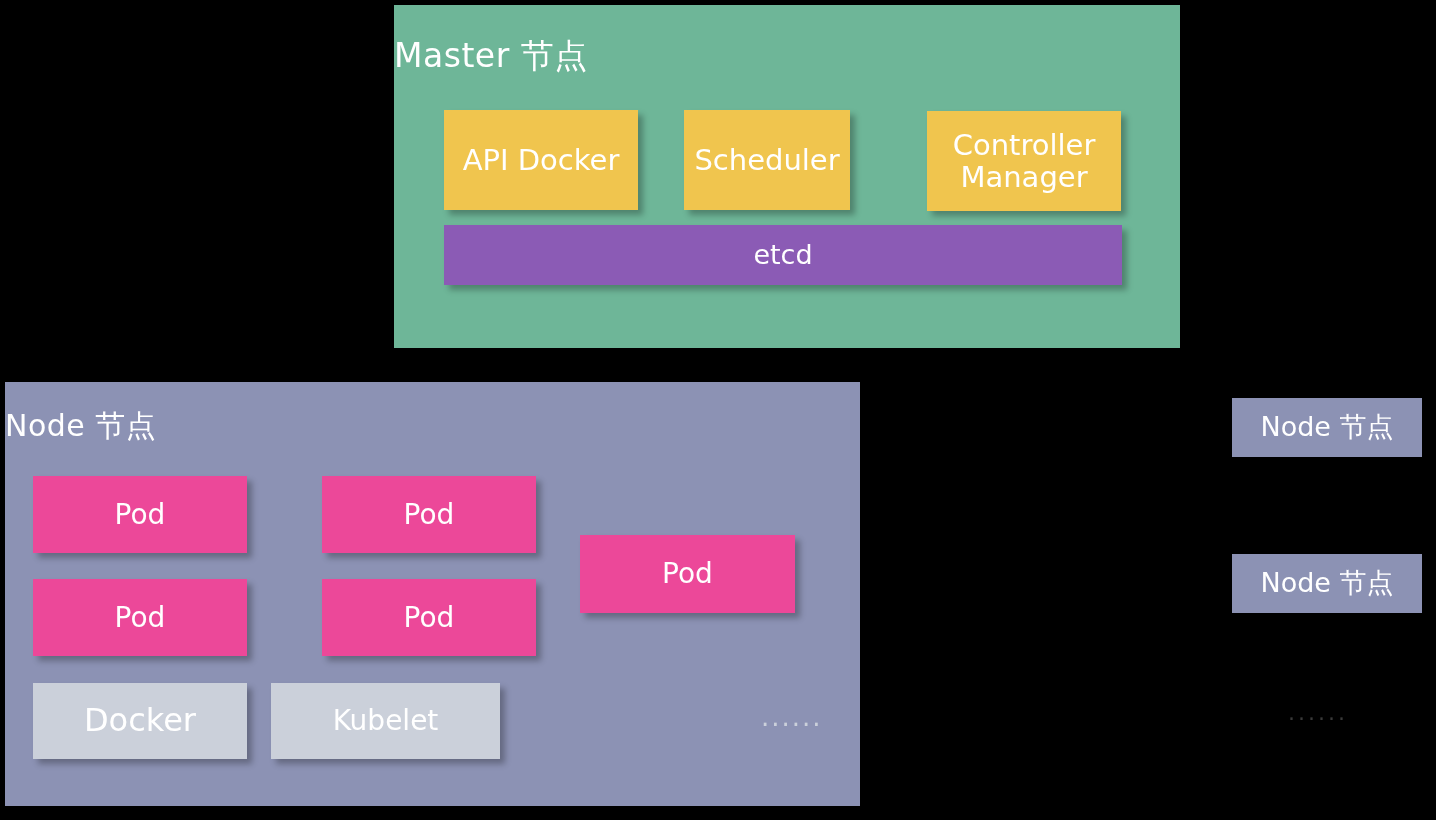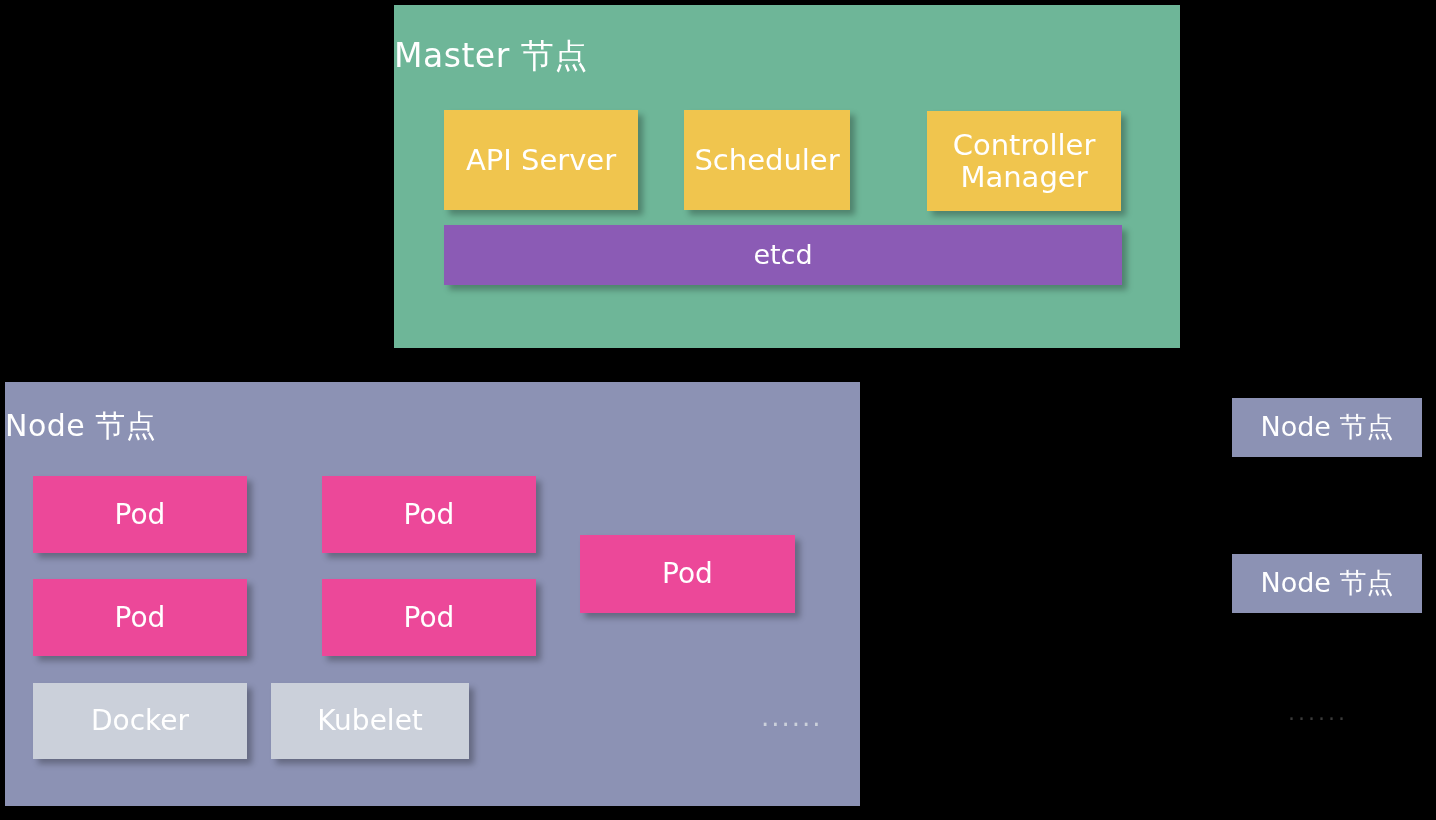--- a/index.html
+++ b/index.html
@@ -79,22 +79,22 @@
   .controller-manager{ left: 533px; top: 106px; width: 194px; height: 100px; font-size: 29px; }
   .etcd              { left: 50px;  top: 220px; width: 678px; height:  60px; font-size: 27px; }
 
   
   .pod-1 { left:  28px; top:  94px; width: 214px; height: 77px; font-size: 28px; }
   .pod-2 { left: 317px; top:  94px; width: 214px; height: 77px; font-size: 28px; }
   .pod-3 { left:  28px; top: 197px; width: 214px; height: 77px; font-size: 28px; }
   .pod-4 { left: 317px; top: 197px; width: 214px; height: 77px; font-size: 28px; }
   .pod-5 { left: 575px; top: 153px; width: 215px; height: 78px; font-size: 28px; }
 
-  .docker      { left:  28px; top: 301px; width: 214px; height: 76px; font-size: 28px; text-align: center; }
-  .kubelet     { left: 266px; top: 301px; width: 198px; height: 76px; font-size: 28px; }
+  .docker      { left:  28px; top: 301px; width: 214px; height: 76px; font-size: 32px; text-align: center; }
+  .kubelet     { left: 266px; top: 301px; width: 229px; height: 76px; font-size: 28px; }
   .kube-proxy  { left: 505px; top: 301px; width: 216px; height: 76px; font-size: 28px; }
 
   .ellipsis-node {
     position: absolute;
     left: 756px;
     top: 328px;
     font-size: 26px;
     letter-spacing: 2px;
     color: #CBD0DA;
     white-space: nowrap;
@@ -115,21 +115,21 @@
   }
 </style>
 </head>
 <body>
 
 <div id="canvas">
 
   <div class="panel panel-master">
     <div class="panel-title">Master 节点</div>
 
-    <div class="box box-yellow api-server">API Server</div>
+    <div class="box box-yellow api-server">API Docker</div>
 
     <div class="box box-yellow scheduler">Scheduler</div>
 
     <div class="box box-purple etcd">etcd</div>
 
     <div class="box box-yellow controller-manager">Controller Manager</div>
   </div>
 
   <div class="panel panel-node">
     <div class="panel-title">Node 节点</div>

